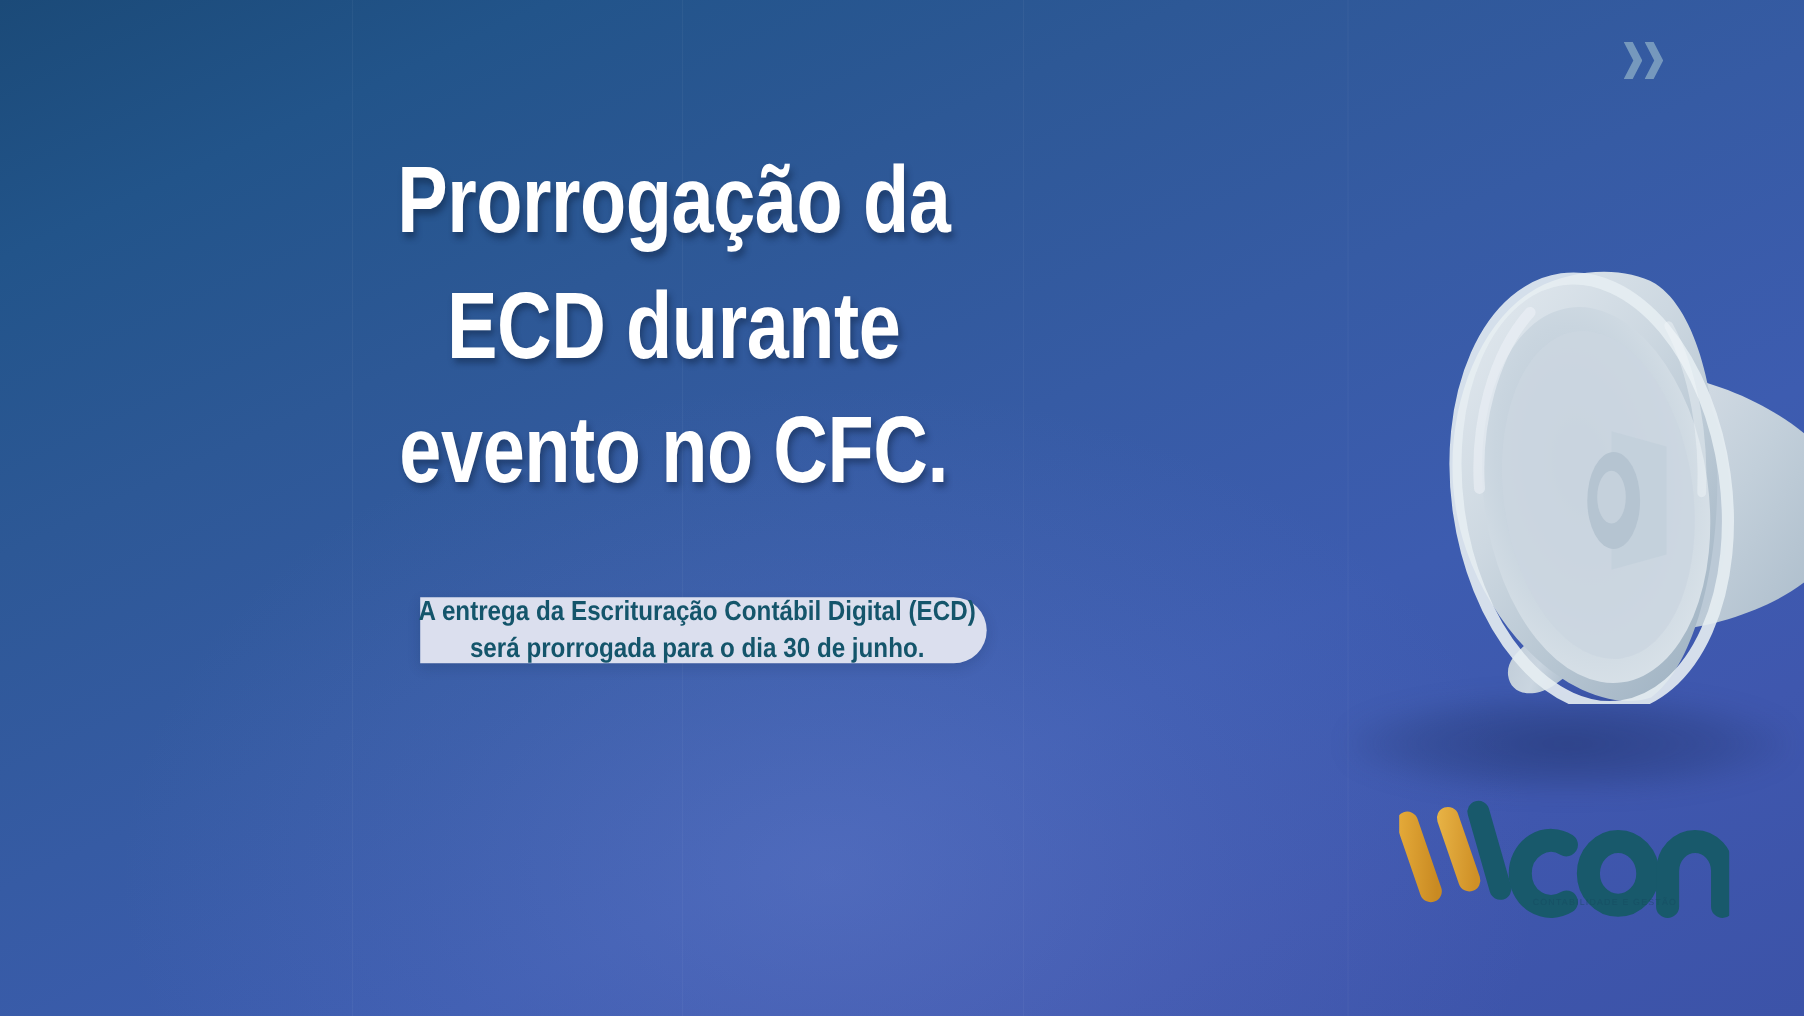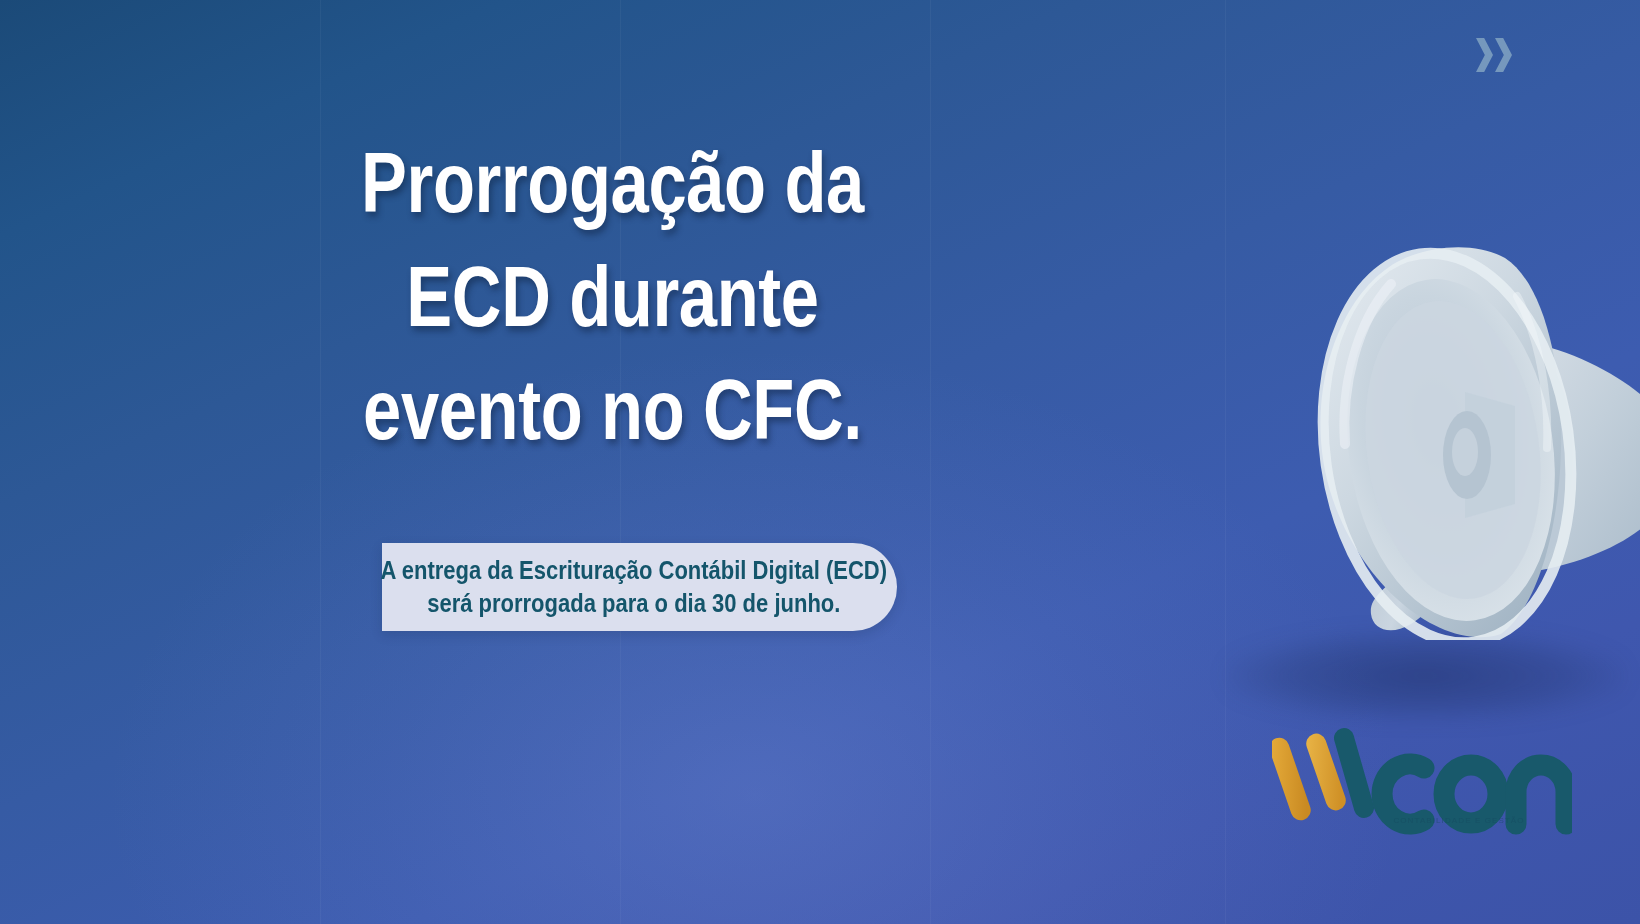--- a/index.html
+++ b/index.html
@@ -85,21 +85,21 @@
     white-space: nowrap;
   }
   .headline .ln { display: block; }
 
   
   .subtitle-box {
     position: absolute;
     left: 382px;
     top: 543px;
     width: 515px;
-    height: 88px;
+    height: 60px;
     background: #dbdfee;
     border-radius: 0 46px 46px 0;
     box-shadow: 0 4px 12px rgba(12,28,58,0.16);
     display: flex;
     align-items: center;
     justify-content: center;
     box-sizing: border-box;
     padding: 0 26px 0 14px;
   }
   .subtitle-text {

